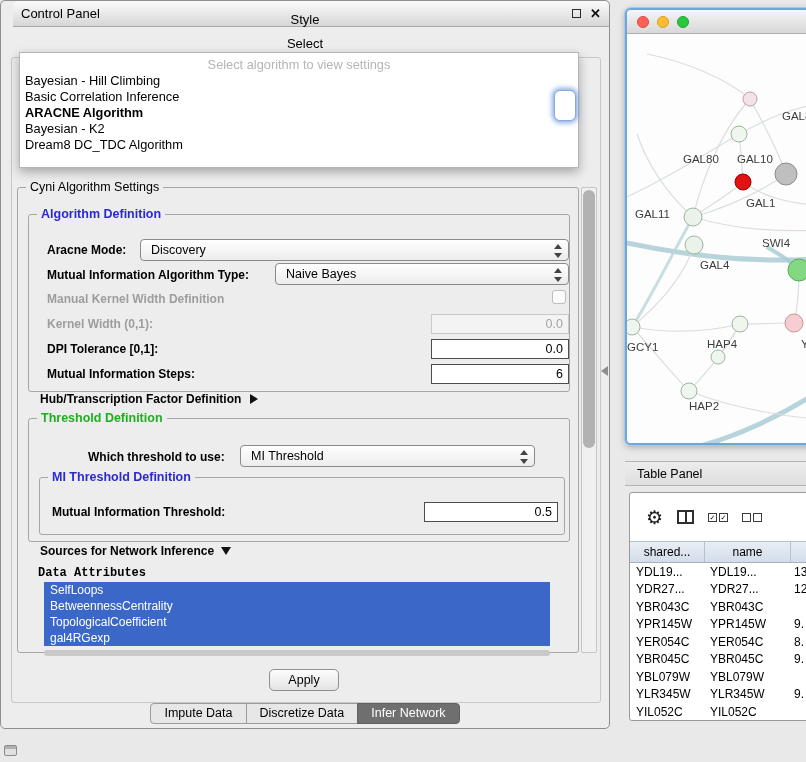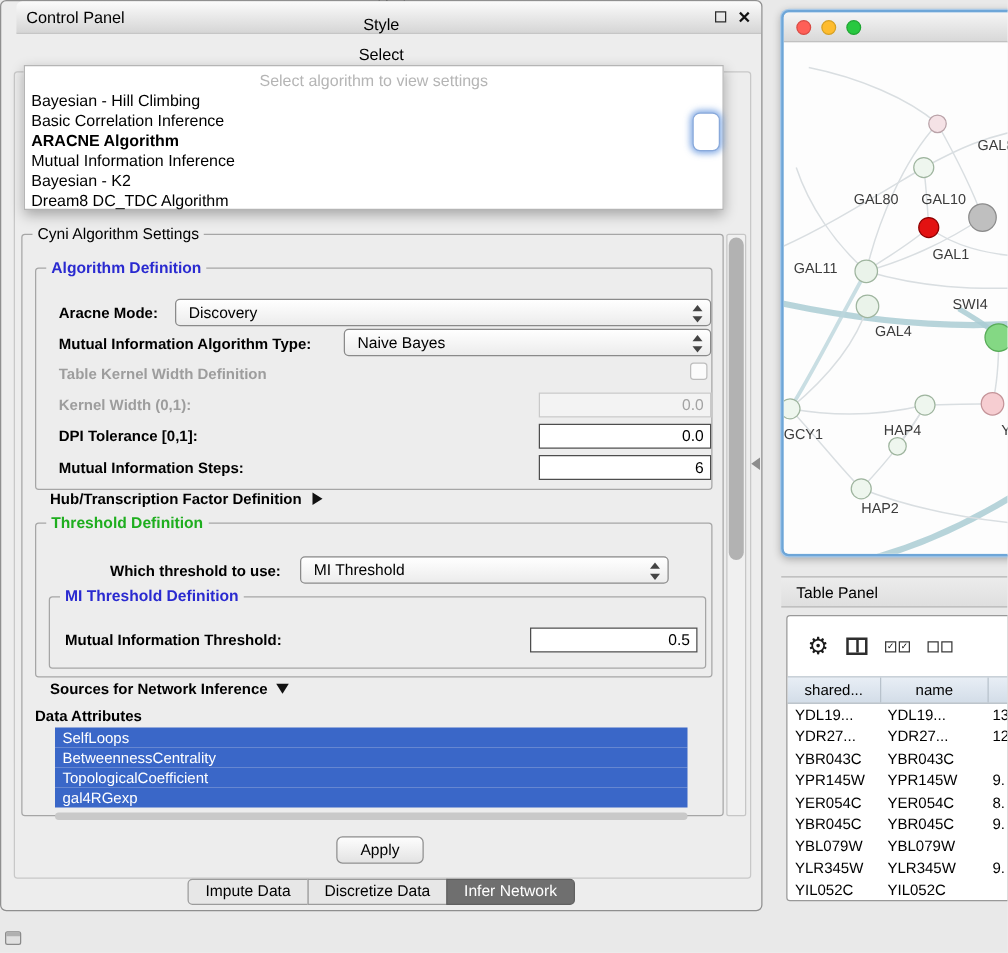--- a/index.html
+++ b/index.html
@@ -196,21 +196,21 @@
 
       <span class="lbl" style="left:18px; top:53px;">Mutual Information Algorithm Type:</span>
       <div class="combo" style="left:246px; top:48px; width:294px;">
         <span>Naive Bayes</span>
         <span class="arrows">
             <i class="up"></i>
             <i class="dn"></i>
           </span>
       </div>
 
-      <span class="lbl dis" style="left:18px; top:77px;">Table Kernel Width Definition</span>
+      <span class="lbl dis" style="left:18px; top:77px;">Manual Kernel Width Definition</span>
       <span class="checkbox" style="left:523px; top:75px;"></span>
 
       <span class="lbl dis" style="left:18px; top:102px;">Kernel Width (0,1):</span>
       <input class="field dis" style="left: 402px; top: 99px; width: 138px;" readonly="" value="0.0">
 
       <span class="lbl" style="left:18px; top:127px;">DPI Tolerance [0,1]:</span>
       <input class="field" style="left: 402px; top: 124px; width: 138px;" readonly="" value="0.0">
 
       <span class="lbl" style="left:18px; top:152px;">Mutual Information Steps:</span>
       <input class="field" style="left: 402px; top: 149px; width: 138px;" readonly="" value="6">
@@ -235,21 +235,21 @@
       <div class="group" style="left:10px; top:58px; width:526px; height:58px;">
         <span class="gtitle blue">MI Threshold Definition</span>
         <span class="lbl" style="left:12px; top:27px;">Mutual Information Threshold:</span>
         <input class="field" style="left: 384px; top: 24px; width: 134px;" readonly="" value="0.5">
       </div>
     </div>
 
     <span class="lbl" style="left:22px; top:356px;">
       <span>Sources for Network Inference</span><span class="tri-down"></span>
     </span>
-    <span class="lbl" style="left:10px; top:378px;">Data Attributes</span>
+    <span class="lbl" style="left:20px; top:378px;font-family:Liberation Mono, monospace;">Data Attributes</span>
 
     <div class="attr-list">
       <div class="attr">SelfLoops</div>
       <div class="attr">BetweennessCentrality</div>
       <div class="attr">TopologicalCoefficient</div>
       <div class="attr">gal4RGexp</div>
     </div>
     <div class="hbar"></div>
   </div>
 
@@ -263,21 +263,20 @@
     <div class="btab">Impute Data</div>
     <div class="btab">Discretize Data</div>
     <div class="btab active">Infer Network</div>
   </div>
 
   <div class="popup">
     <div class="pitem ph">Select algorithm to view settings</div>
     <div class="pitem">Bayesian - Hill Climbing</div>
     <div class="pitem">Basic Correlation Inference</div>
     <div class="pitem b">ARACNE Algorithm</div>
-    <div class="pitem">Mutual Information Inference</div>
     <div class="pitem">Bayesian - K2</div>
     <div class="pitem">Dream8 DC_TDC Algorithm</div>
   </div>
   <div class="focus-frag"></div>
 </div>
 
 <div class="splitter-arrow"></div>
 
 <div class="net-window">
   <div class="net-titlebar">

